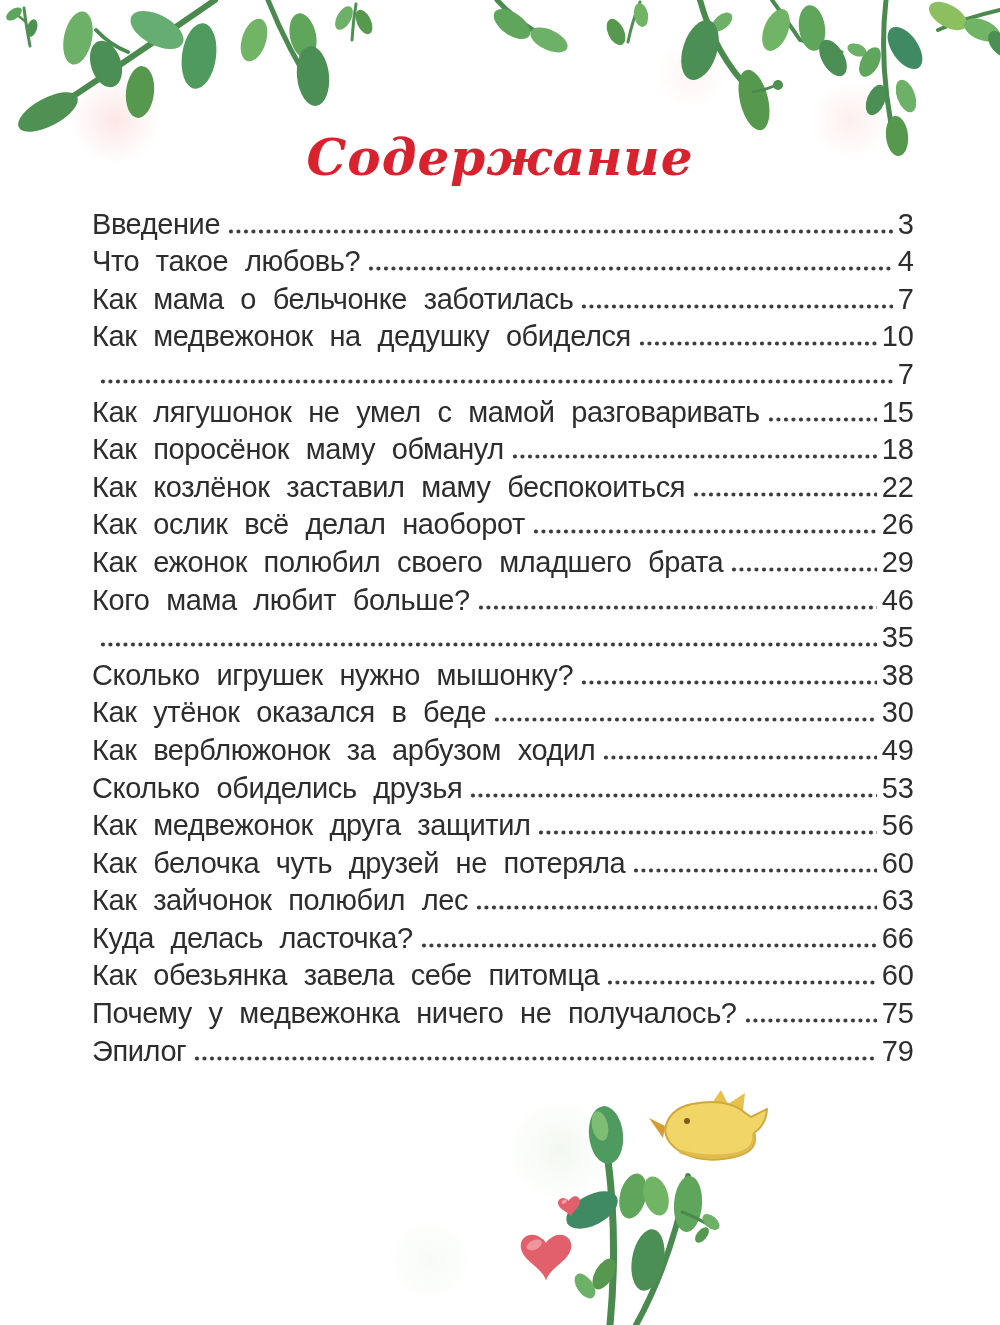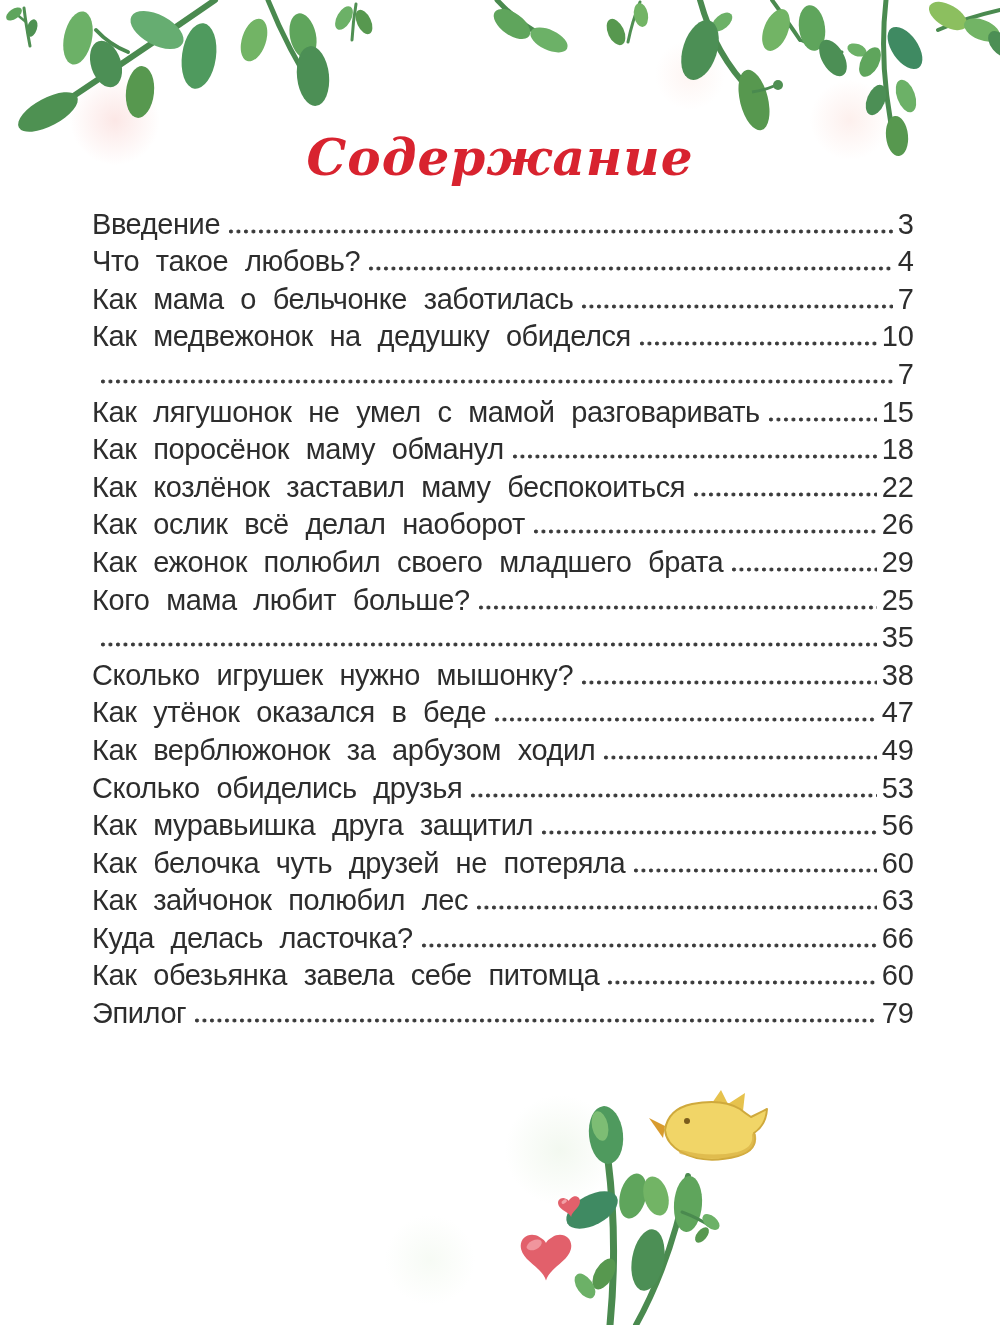--- a/index.html
+++ b/index.html
@@ -218,48 +218,48 @@
     <span class="toc-page">26</span>
   </div>
       <div class="toc-row">
     <span class="toc-title">Как ежонок полюбил своего младшего брата</span>
     <span class="leader"></span>
     <span class="toc-page">29</span>
   </div>
       <div class="toc-row">
     <span class="toc-title">Кого мама любит больше?</span>
     <span class="leader"></span>
-    <span class="toc-page">25</span>
+    <span class="toc-page">46</span>
   </div>
       <div class="toc-row">
     <span class="leader"></span>
     <span class="toc-page">35</span>
   </div>
       <div class="toc-row">
     <span class="toc-title">Сколько игрушек нужно мышонку?</span>
     <span class="leader"></span>
     <span class="toc-page">38</span>
   </div>
       <div class="toc-row">
     <span class="toc-title">Как утёнок оказался в беде</span>
     <span class="leader"></span>
-    <span class="toc-page">47</span>
+    <span class="toc-page">30</span>
   </div>
       <div class="toc-row">
     <span class="toc-title">Как верблюжонок за арбузом ходил</span>
     <span class="leader"></span>
     <span class="toc-page">49</span>
   </div>
       <div class="toc-row">
     <span class="toc-title">Сколько обиделись друзья</span>
     <span class="leader"></span>
     <span class="toc-page">53</span>
   </div>
       <div class="toc-row">
-    <span class="toc-title">Как муравьишка друга защитил</span>
+    <span class="toc-title">Как медвежонок друга защитил</span>
     <span class="leader"></span>
     <span class="toc-page">56</span>
   </div>
       <div class="toc-row">
     <span class="toc-title">Как белочка чуть друзей не потеряла</span>
     <span class="leader"></span>
     <span class="toc-page">60</span>
   </div>
       <div class="toc-row">
     <span class="toc-title">Как зайчонок полюбил лес</span>
@@ -268,20 +268,25 @@
   </div>
       <div class="toc-row">
     <span class="toc-title">Куда делась ласточка?</span>
     <span class="leader"></span>
     <span class="toc-page">66</span>
   </div>
       <div class="toc-row">
     <span class="toc-title">Как обезьянка завела себе питомца</span>
     <span class="leader"></span>
     <span class="toc-page">60</span>
+  </div>
+      <div class="toc-row">
+    <span class="toc-title">Почему у медвежонка ничего не получалось?</span>
+    <span class="leader"></span>
+    <span class="toc-page">75</span>
   </div>
       <div class="toc-row">
     <span class="toc-title">Эпилог</span>
     <span class="leader"></span>
     <span class="toc-page">79</span>
   </div>
     </div>
 
   <svg class="deco-bottom" viewBox="0 0 400 235" xmlns="http://www.w3.org/2000/svg" aria-hidden="true">
 

